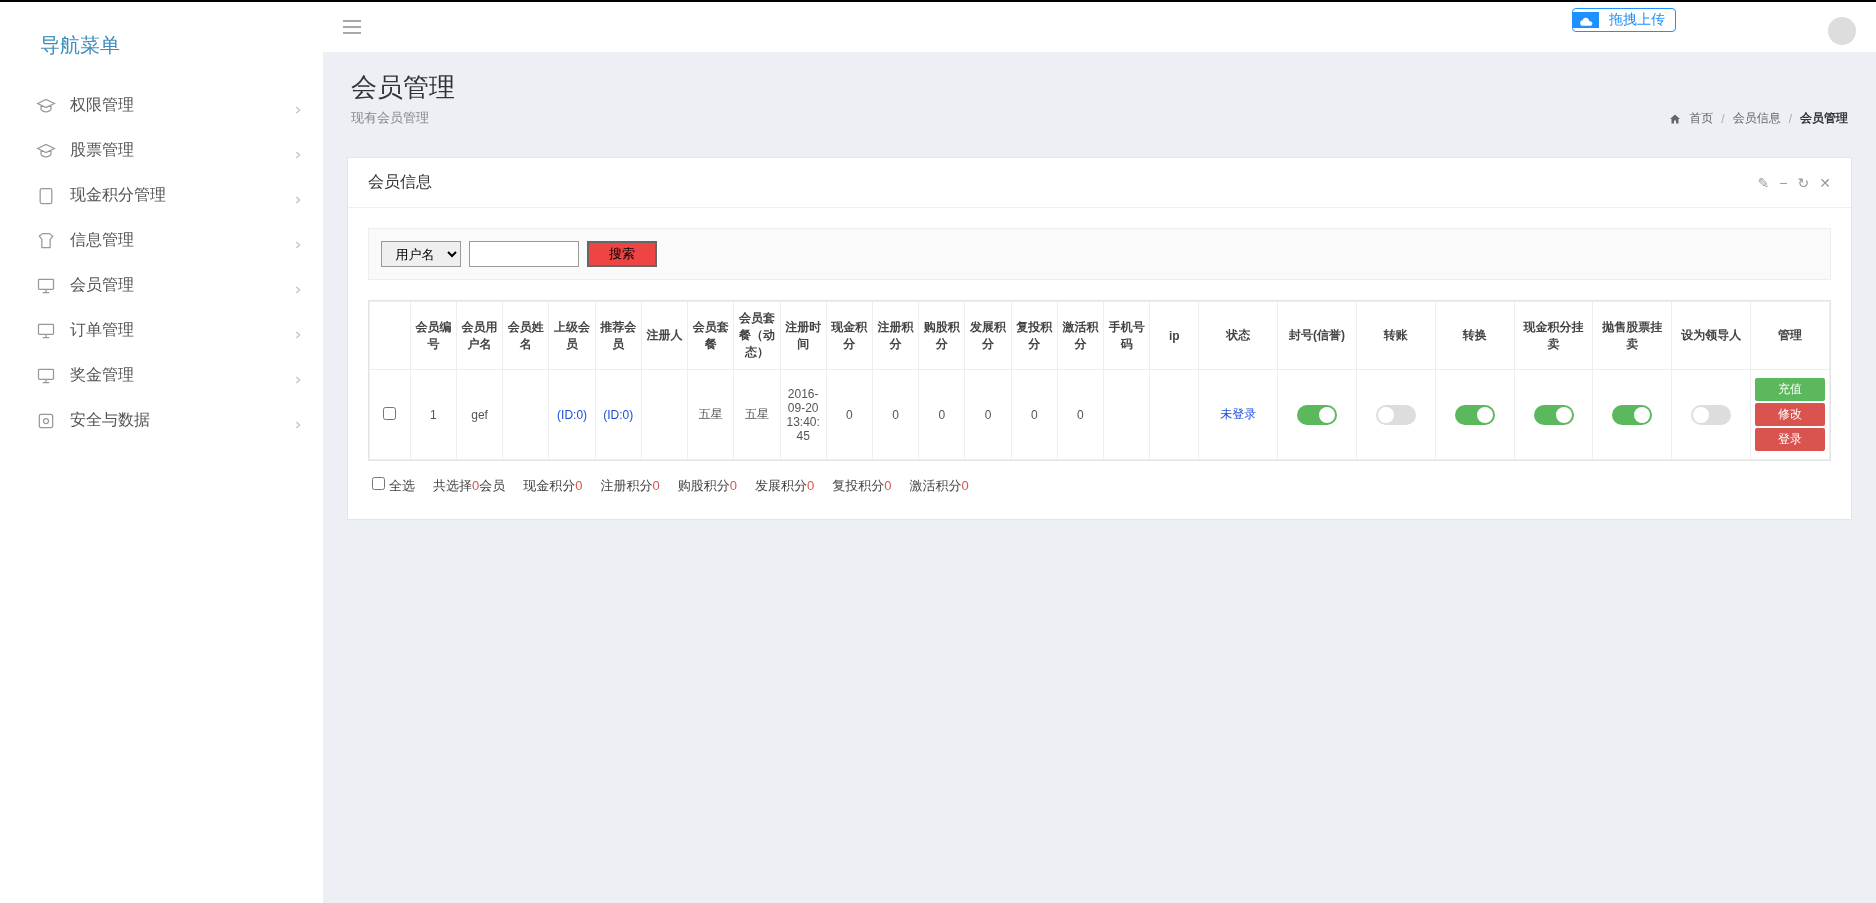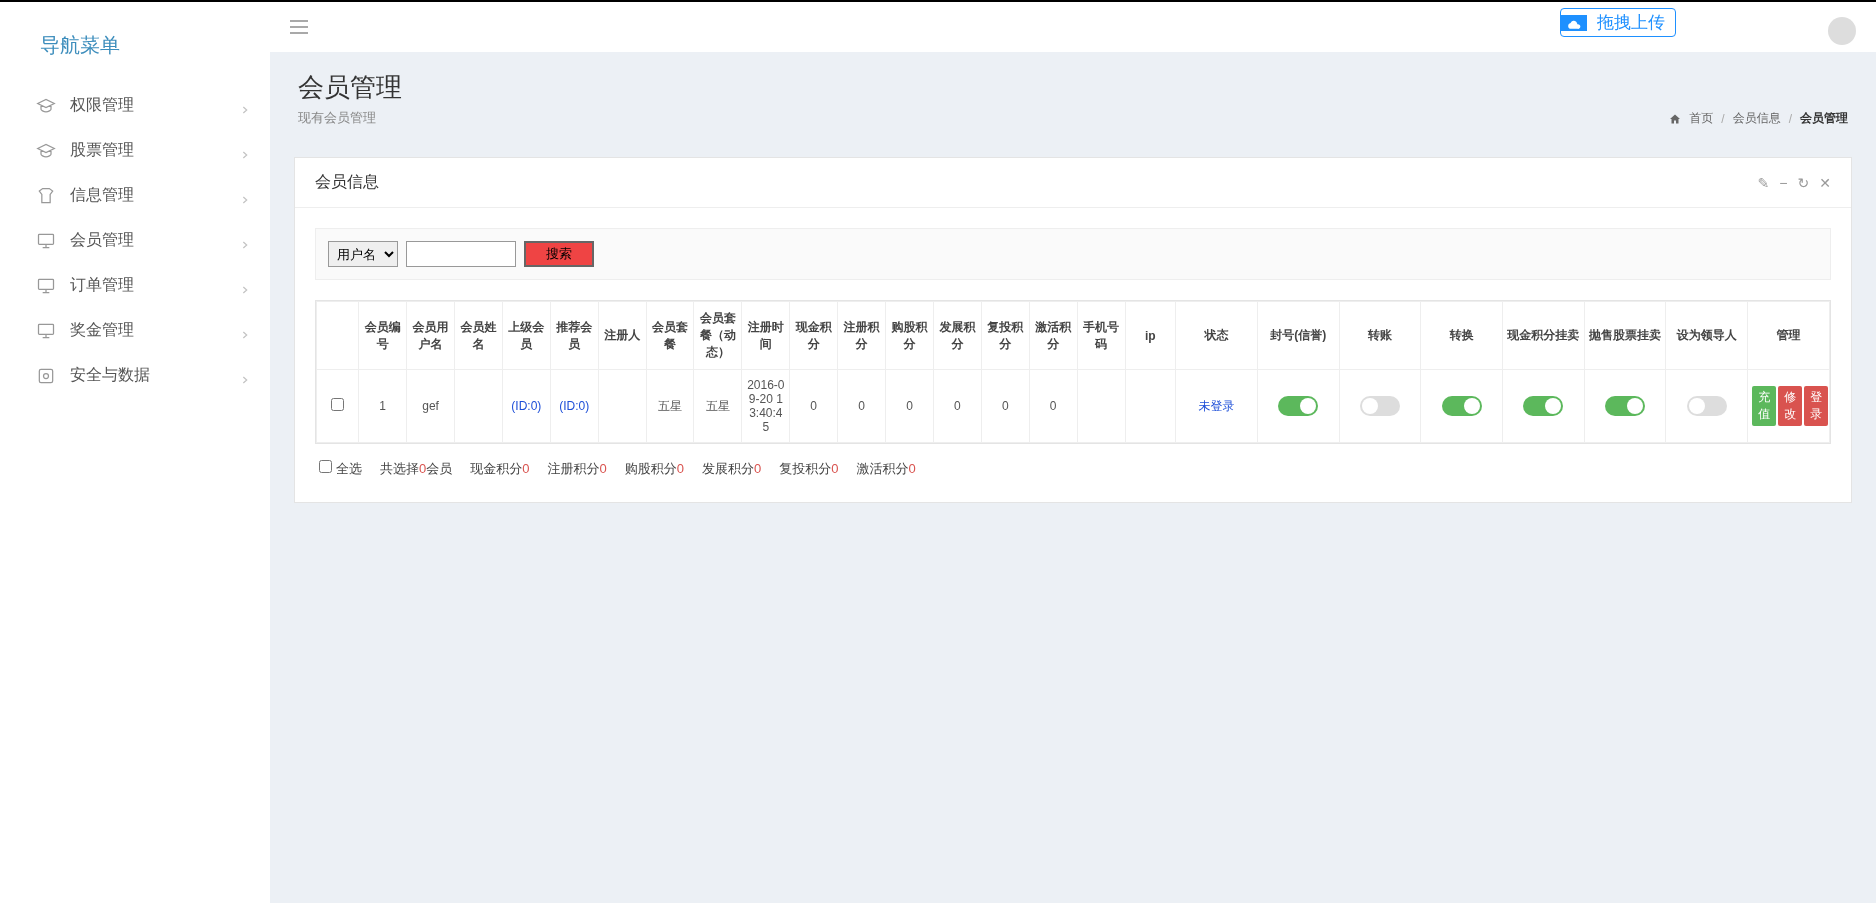--- a/index.html
+++ b/index.html
@@ -1,67 +1,67 @@
 <!DOCTYPE html>
 <html><head>
 <meta charset="utf-8">
 <style>
   * { box-sizing: border-box; margin: 0; padding: 0; }
   body { font-family: "Microsoft YaHei", Arial, sans-serif; font-size: 14px; color: #333; background: #fff; }
   .topbar { position: absolute; top: 0; left: 0; right: 0; height: 2px; background: #000; }
   .app { display: flex; min-height: 100vh; padding-top: 2px; }
-  .sidebar { width: 270px; background: #fff; padding-top: 20px; }
+  .sidebar { width: 323px; background: #fff; padding-top: 20px; }
   .sidebar-title { color: #3c8dbc; font-size: 20px; padding: 10px 24px 24px 40px; }
   .nav-item { display: flex; align-items: center; padding: 12px 20px 12px 36px; cursor: pointer; color: #555; font-size: 16px; }
   .nav-icon { width: 20px; height: 20px; margin-right: 14px; flex-shrink: 0; opacity: 0.6; }
   .nav-label { flex: 1; }
   .nav-chevron { width: 10px; height: 10px; opacity: 0.5; }
   .main { flex: 1; background: #ecf0f5; display: flex; flex-direction: column; }
   .top-strip { height: 50px; background: #fff; display: flex; align-items: center; padding: 0 20px; position: relative; }
   .hamburger { width: 18px; height: 14px; display: flex; flex-direction: column; justify-content: space-between; cursor: pointer; opacity: 0.5; }
   .hamburger span { height: 2px; background: #555; }
-  .upload-badge { position: absolute; right: 200px; top: 6px; display: flex; align-items: center; border: 1px solid #1e90ff; border-radius: 4px; overflow: hidden; font-size: 17px; }
+  .upload-badge { position: absolute; right: 200px; top: 6px; display: flex; align-items: center; border: 1px solid #1e90ff; border-radius: 4px; overflow: hidden; font-size: 14px; }
   .upload-badge .ub-icon { background: #1e90ff; color: #fff; padding: 2px 6px; display: flex; align-items: center; }
   .upload-badge .ub-text { color: #1e90ff; padding: 2px 10px; }
   .avatar { position: absolute; right: 20px; top: 15px; width: 28px; height: 28px; border-radius: 50%; background: #ddd; }
   .page-head { padding: 18px 28px 6px 28px; display: flex; align-items: flex-end; }
   .page-title { font-size: 26px; font-weight: 400; color: #333; }
   .page-sub { font-size: 13px; color: #888; margin-top: 4px; }
   .breadcrumb { margin-left: auto; font-size: 12px; color: #666; display: flex; gap: 8px; align-items: center; }
   .breadcrumb a { color: #666; text-decoration: none; }
   .breadcrumb .sep { color: #aaa; }
   .breadcrumb .active { font-weight: bold; color: #333; }
   .panel { margin: 24px; background: #fff; border: 1px solid #e4e4e4; }
   .panel-head { display: flex; align-items: center; padding: 14px 20px; border-bottom: 1px solid #eee; }
   .panel-title { font-size: 16px; color: #333; }
   .panel-tools { margin-left: auto; display: flex; gap: 10px; color: #999; font-size: 14px; }
   .panel-tools span { cursor: pointer; }
   .panel-body { padding: 20px; }
   .search-bar { display: flex; gap: 8px; margin-bottom: 20px; padding: 12px; border: 1px solid #eee; background: #fafafa; }
   .search-bar select, .search-bar input, .search-bar button { border: 1px solid #999; font-size: 13px; padding: 2px 4px; }
-  .search-bar select { width: 70px; }
+  .search-bar select { width: 80px; text-align: center; }
   .search-bar input { width: 110px; }
   .search-bar button { background: #ef4444; cursor: pointer; padding: 2px 20px; border: 2px solid #666; }
   .table-wrap { border: 1px solid #e4e4e4; overflow-x: auto; }
   table { border-collapse: collapse; width: 100%; table-layout: fixed; }
   th, td { border: 1px solid #eee; padding: 8px 4px; font-size: 12px; text-align: center; color: #555; vertical-align: middle; word-break: break-all; }
   th { background: #fff; font-weight: 600; color: #444; height: auto; }
   .w-chk { width: 30px; }
   .w-sm { width: 34px; }
   .w-ip { width: 36px; }
   .w-sw { width: 58px; }
   .w-act { width: 58px; }
   .red { color: #1d4ed8; }
   .switch { position: relative; display: inline-block; width: 40px; height: 20px; border-radius: 20px; vertical-align: middle; }
   .switch.on { background: #5cb85c; }
   .switch.off { background: #ddd; }
   .switch .knob { position: absolute; width: 16px; height: 16px; border-radius: 50%; background: #fff; top: 2px; }
   .switch.on .knob { right: 2px; }
   .switch.off .knob { left: 2px; }
-  .btn-stack { display: flex; flex-direction: row; gap: 2px; }
+  .btn-stack { display: flex; flex-direction: column; gap: 2px; }
   .btn-sm { font-size: 12px; color: #fff; padding: 3px 6px; border: none; cursor: pointer; border-radius: 2px; }
   .btn-green { background: #5cb85c; }
   .btn-red { background: #d9534f; }
   .summary { padding: 16px 4px 4px 4px; font-size: 13px; color: #444; display: flex; align-items: center; gap: 18px; }
   .summary .zero { color: #d9534f; }
   .summary input[type=checkbox] { margin-right: 4px; }
   .home-ico { display:inline-block; width:12px; height:12px; }
 </style>
 </head>
 <body>
@@ -78,20 +78,29 @@
           <span class="nav-label">权限管理</span>
           <span class="nav-chevron"><svg width="10" height="10" viewBox="0 0 24 24">
               <path fill="none" stroke="#888" stroke-width="3" d="M8 5l8 7-8 7"></path>
             </svg></span>
         </div>
         <div class="nav-item">
           <span class="nav-icon"><svg width="20" height="20" viewBox="0 0 24 24">
               <path fill="none" stroke="#555" stroke-width="1.5" d="M2 9l10-5 10 5-10 5z M6 11v5c0 1 3 3 6 3s6-2 6-3v-5"></path>
             </svg></span>
           <span class="nav-label">股票管理</span>
+          <span class="nav-chevron"><svg width="10" height="10" viewBox="0 0 24 24">
+              <path fill="none" stroke="#888" stroke-width="3" d="M8 5l8 7-8 7"></path>
+            </svg></span>
+        </div>
+        <div class="nav-item">
+          <span class="nav-icon"><svg width="20" height="20" viewBox="0 0 24 24">
+              <rect x="5" y="3" width="14" height="18" rx="2" fill="none" stroke="#555" stroke-width="1.5"></rect>
+            </svg></span>
+          <span class="nav-label">现金积分管理</span>
           <span class="nav-chevron"><svg width="10" height="10" viewBox="0 0 24 24">
               <path fill="none" stroke="#888" stroke-width="3" d="M8 5l8 7-8 7"></path>
             </svg></span>
         </div>
         <div class="nav-item">
           <span class="nav-icon"><svg width="20" height="20" viewBox="0 0 24 24">
               <path fill="none" stroke="#555" stroke-width="1.5" d="M4 6l4-3h8l4 3-3 4v10H7V10z"></path>
             </svg></span>
           <span class="nav-label">信息管理</span>
           <span class="nav-chevron"><svg width="10" height="10" viewBox="0 0 24 24">

